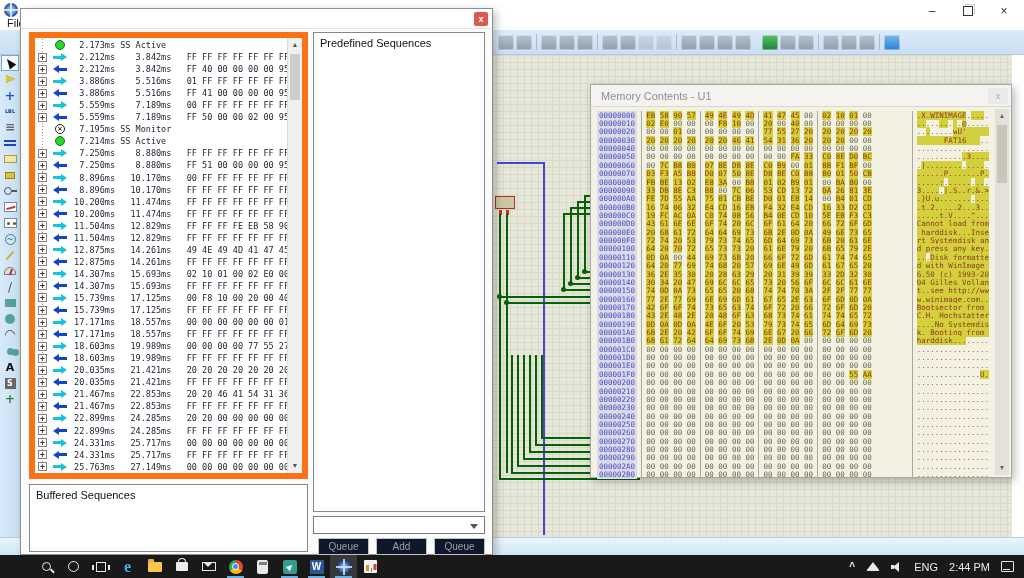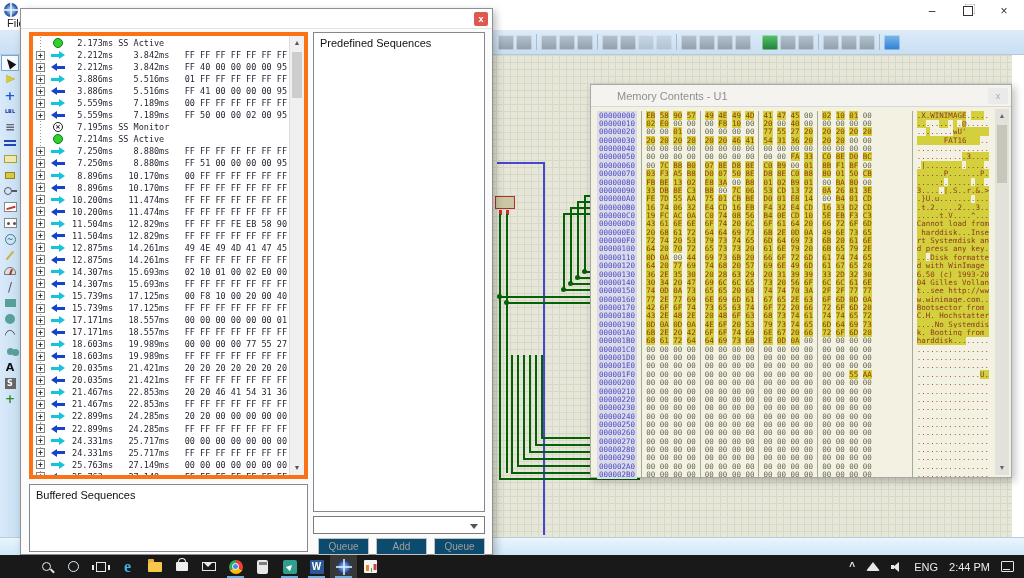--- a/index.html
+++ b/index.html
@@ -96,21 +96,21 @@
   
   #spi-win{position:absolute;left:20px;top:8px;width:473px;height:547px;background:#fbfbfb;
     border:1px solid #8f8f8f;box-shadow:3px 3px 8px rgba(0,0,0,.25);}
   #spi-title{position:absolute;left:0;top:0;right:0;height:20px;background:#fff;
     border-bottom:1px solid #e3e3e3;}
   #spi-title-text{position:absolute;left:8px;top:4px;font-size:11px;color:#111;}
   #spi-close{position:absolute;right:4px;top:3px;width:14px;height:14px;background:#dd584e;
     border-radius:2px;color:#fff;font-size:9px;font-weight:700;display:flex;align-items:center;
     justify-content:center;line-height:1;}
   #spi-list{position:absolute;left:8px;top:23px;width:279px;height:447px;background:#fff;
-    border:4px solid #f97316;overflow:hidden;}
+    border:6px solid #f97316;overflow:hidden;}
   #spi-rows{position:absolute;left:0;top:1px;right:16px;}
   .spi-row{display:flex;align-items:center;height:12.05px;}
   .tree{width:16px;height:100%;position:relative;flex:0 0 16px;
     background:repeating-linear-gradient(#9a9a9a 0 1px,transparent 1px 3px);
     background-size:1px 100%;background-position:7px 0;background-repeat:no-repeat;}
   .plus{position:absolute;left:3px;top:1.5px;width:9px;height:9px;border:1px solid #848484;
     background:#fff;color:#333;font:700 8px "DejaVu Sans Mono",monospace;line-height:7px;
     text-align:center;}
   .ric{width:18px;flex:0 0 18px;display:flex;align-items:center;justify-content:center;position:relative;height:100%;}
   .arr{width:14px;height:8px;position:relative;}
@@ -131,29 +131,29 @@
   .sbt{position:absolute;left:2px;right:2px;top:16px;height:46px;background:#cdcdcd;}
   #spi-predef{position:absolute;left:292px;top:23px;width:172px;height:480px;background:#fff;
     border:1px solid #828790;font-size:11px;color:#111;padding:4px 6px;}
   #spi-buffered{position:absolute;left:8px;top:475px;width:279px;height:68px;background:#fff;
     border:1px solid #828790;font-size:11px;color:#111;padding:4px 6px;}
   #spi-combo{position:absolute;left:292px;top:507px;width:172px;height:18px;background:#fff;
     border:1px solid #7a7a7a;}
   #spi-combo::after{content:"";position:absolute;right:6px;top:7px;width:0;height:0;
     border-left:4px solid transparent;border-right:4px solid transparent;border-top:5px solid #555;}
   #spi-buttons{position:absolute;left:297px;top:529px;width:167px;display:flex;gap:7px;}
-  .sbtn{flex:1;height:17px;background:#0c4a6e;border:1px solid #c2c2c2;color:#9f9f9f;
+  .sbtn{flex:1;height:17px;background:#0f172a;border:1px solid #c2c2c2;color:#9f9f9f;
     font-size:10px;display:flex;align-items:center;justify-content:center;}
 
   
   #mem-win{position:absolute;left:590px;top:84px;width:422px;height:394px;background:#f3f1e2;
     border:1px solid #a9a9a9;box-shadow:3px 3px 8px rgba(0,0,0,.25);}
   #mem-title{position:absolute;left:0;top:0;right:0;height:22px;background:#f4f3f0;
     border-bottom:1px solid #d8d8d4;}
-  #mem-title-text{position:absolute;left:10px;top:5px;font-size:11px;color:#8f8f8f;margin-left:16px;}
+  #mem-title-text{position:absolute;left:10px;top:5px;font-size:11px;color:#8f8f8f;}
   #mem-close{position:absolute;right:3px;top:3px;width:20px;height:16px;background:#eaeae8;
     color:#aaa;font-size:9px;display:flex;align-items:center;justify-content:center;}
   #mem-rows{position:absolute;left:6px;top:26px;right:20px;
     font-family:"DejaVu Sans Mono",monospace;font-size:7.5px;}
   .mr{display:flex;align-items:center;height:8.36px;white-space:pre;}
   .maddr{color:#4949c9;background:#dadae8;padding:0 2px;flex:0 0 auto;}
   .msep{width:1px;align-self:stretch;background:#a8a89a;margin:0 4px;flex:0 0 1px;}
   .msep.ml{margin-left:auto;}
   .mgrp{flex:0 0 auto;}
   .hb{color:#903800;background:#d3cf3d;}

